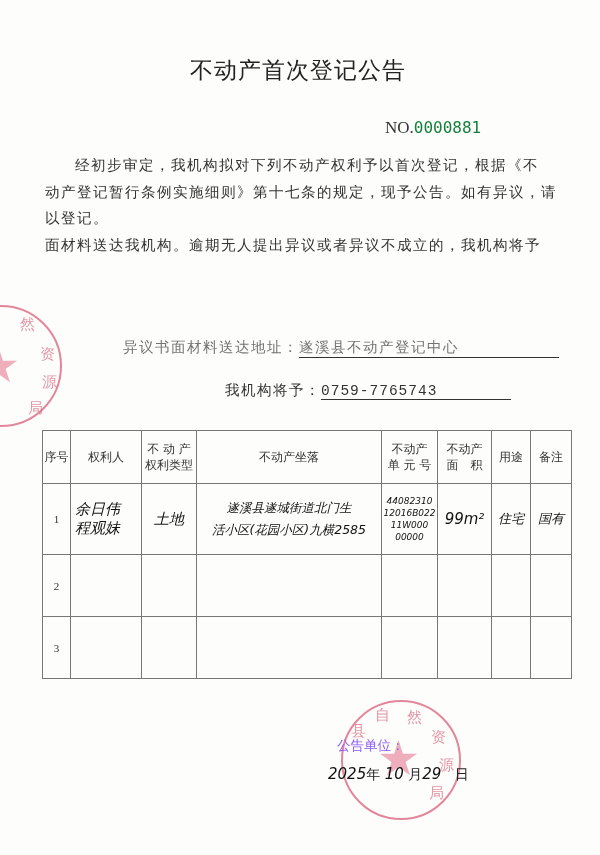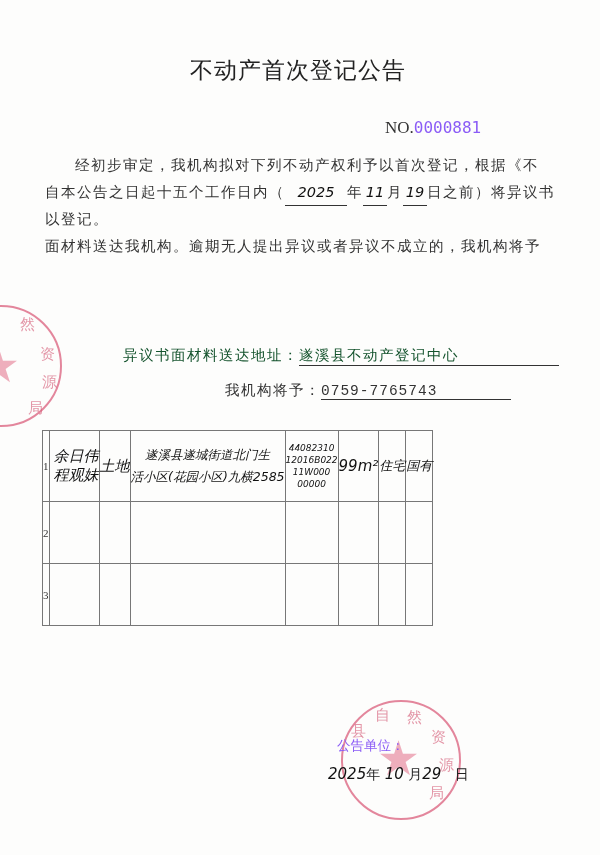--- a/index.html
+++ b/index.html
@@ -13,36 +13,36 @@
     position:absolute; top:55px; left:0; width:596px; text-align:center;
     font-family:"DejaVu Sans","Liberation Sans",sans-serif;
     font-size:23px; letter-spacing:1px; color:#222;
   }
   .serial {
     position:absolute; top:118px; left:385px;
     font-family:"Liberation Serif",serif; font-size:17px; color:#333;
   }
   .serial .num {
     font-family:"DejaVu Sans Mono","Liberation Mono",monospace;
-    color:#8b5cf6; font-size:16px; letter-spacing:0px;
+    color:#15803d; font-size:16px; letter-spacing:0px;
   }
   .para {
     position:absolute; left:45px; width:530px; font-size:14.5px;
     line-height:26.5px; letter-spacing:1.5px; color:#333;
   }
   .para .indent { display:inline-block; width:30px; }
   .hw {
     font-family:"DejaVu Sans","Liberation Sans",sans-serif;
     font-style:italic; color:#111; letter-spacing:0;
   }
   .blank {
     display:inline-block; border-bottom:1px solid #333; text-align:center;
   }
   .addr {
-    position:absolute; left:123px; top:338px; font-size:14.5px; letter-spacing:1.5px; color:#14532d;margin-top:8px;
+    position:absolute; left:123px; top:338px; font-size:14.5px; letter-spacing:1.5px; color:#737373;
   }
   .addr .val, .contact .val {
     display:inline-block; border-bottom:1px solid #333;
   }
   .addr .val { width:260px; }
   .contact {
     position:absolute; left:225px; top:381px; font-size:14.5px; letter-spacing:1.5px; color:#333;
   }
   .contact .val { width:190px; font-family:"Liberation Mono",monospace; letter-spacing:1px; }
   table.reg {
@@ -85,37 +85,54 @@
 <body>
 
 <div class="title">不动产首次登记公告</div>
 
 <div class="serial">
   <span>NO.</span><span class="num">0000881</span>
 </div>
 
 <div class="para" style="top:152px;">
   <div><span class="indent"></span><span>经初步审定，我机构拟对下列不动产权利予以首次登记，根据《不</span></div>
-  <div>
-    <span>自本公告之日起十五个工作日内（</span><span class="blank hw" style="width:62px;">2025</span><span>年</span><span class="blank hw" style="width:24px;">11</span><span>月</span><span class="blank hw" style="width:24px;">19</span><span>日之前）将异议书</span>
-  </div>
+  <div>动产登记暂行条例实施细则》第十七条的规定，现予公告。如有异议，请</div>
   <div>以登记。</div>
   <div>面材料送达我机构。逾期无人提出异议或者异议不成立的，我机构将予</div>
 </div>
 
 <div class="addr">
   <span>异议书面材料送达地址：</span><span class="val">遂溪县不动产登记中心</span>
 </div>
 
 <div class="contact">
   <span>我机构将予：</span><span class="val">0759-7765743</span>
 </div>
 
 <table class="reg">
   <tbody>
+      <tr>
+    <th style="width:27px;">序号</th>
+    <th style="width:70px;">权利人</th>
+    <th style="width:54px;">
+      <div>不 动 产</div>
+          <div>权利类型</div>
+    </th>
+    <th style="width:184px;">不动产坐落</th>
+    <th style="width:55px;">
+      <div>不动产</div>
+          <div>单 元 号</div>
+    </th>
+    <th style="width:53px;">
+      <div>不动产</div>
+          <div>面　积</div>
+    </th>
+    <th style="width:38px;">用途</th>
+    <th style="width:40px;">备注</th>
+  </tr>
   <tr class="r1">
     <td class="seq">1</td>
     <td class="cell-hw" style="font-size:15px;text-align:left;padding-left:4px;">
       <div>余日伟</div>
           <div>程观妹</div>
     </td>
     <td class="cell-hw" style="font-size:15px;">土地</td>
     <td class="cell-hw" style="font-size:12.5px;line-height:22px;">
       <div>遂溪县遂城街道北门生</div>
           <div>活小区(花园小区)九横2585</div>

